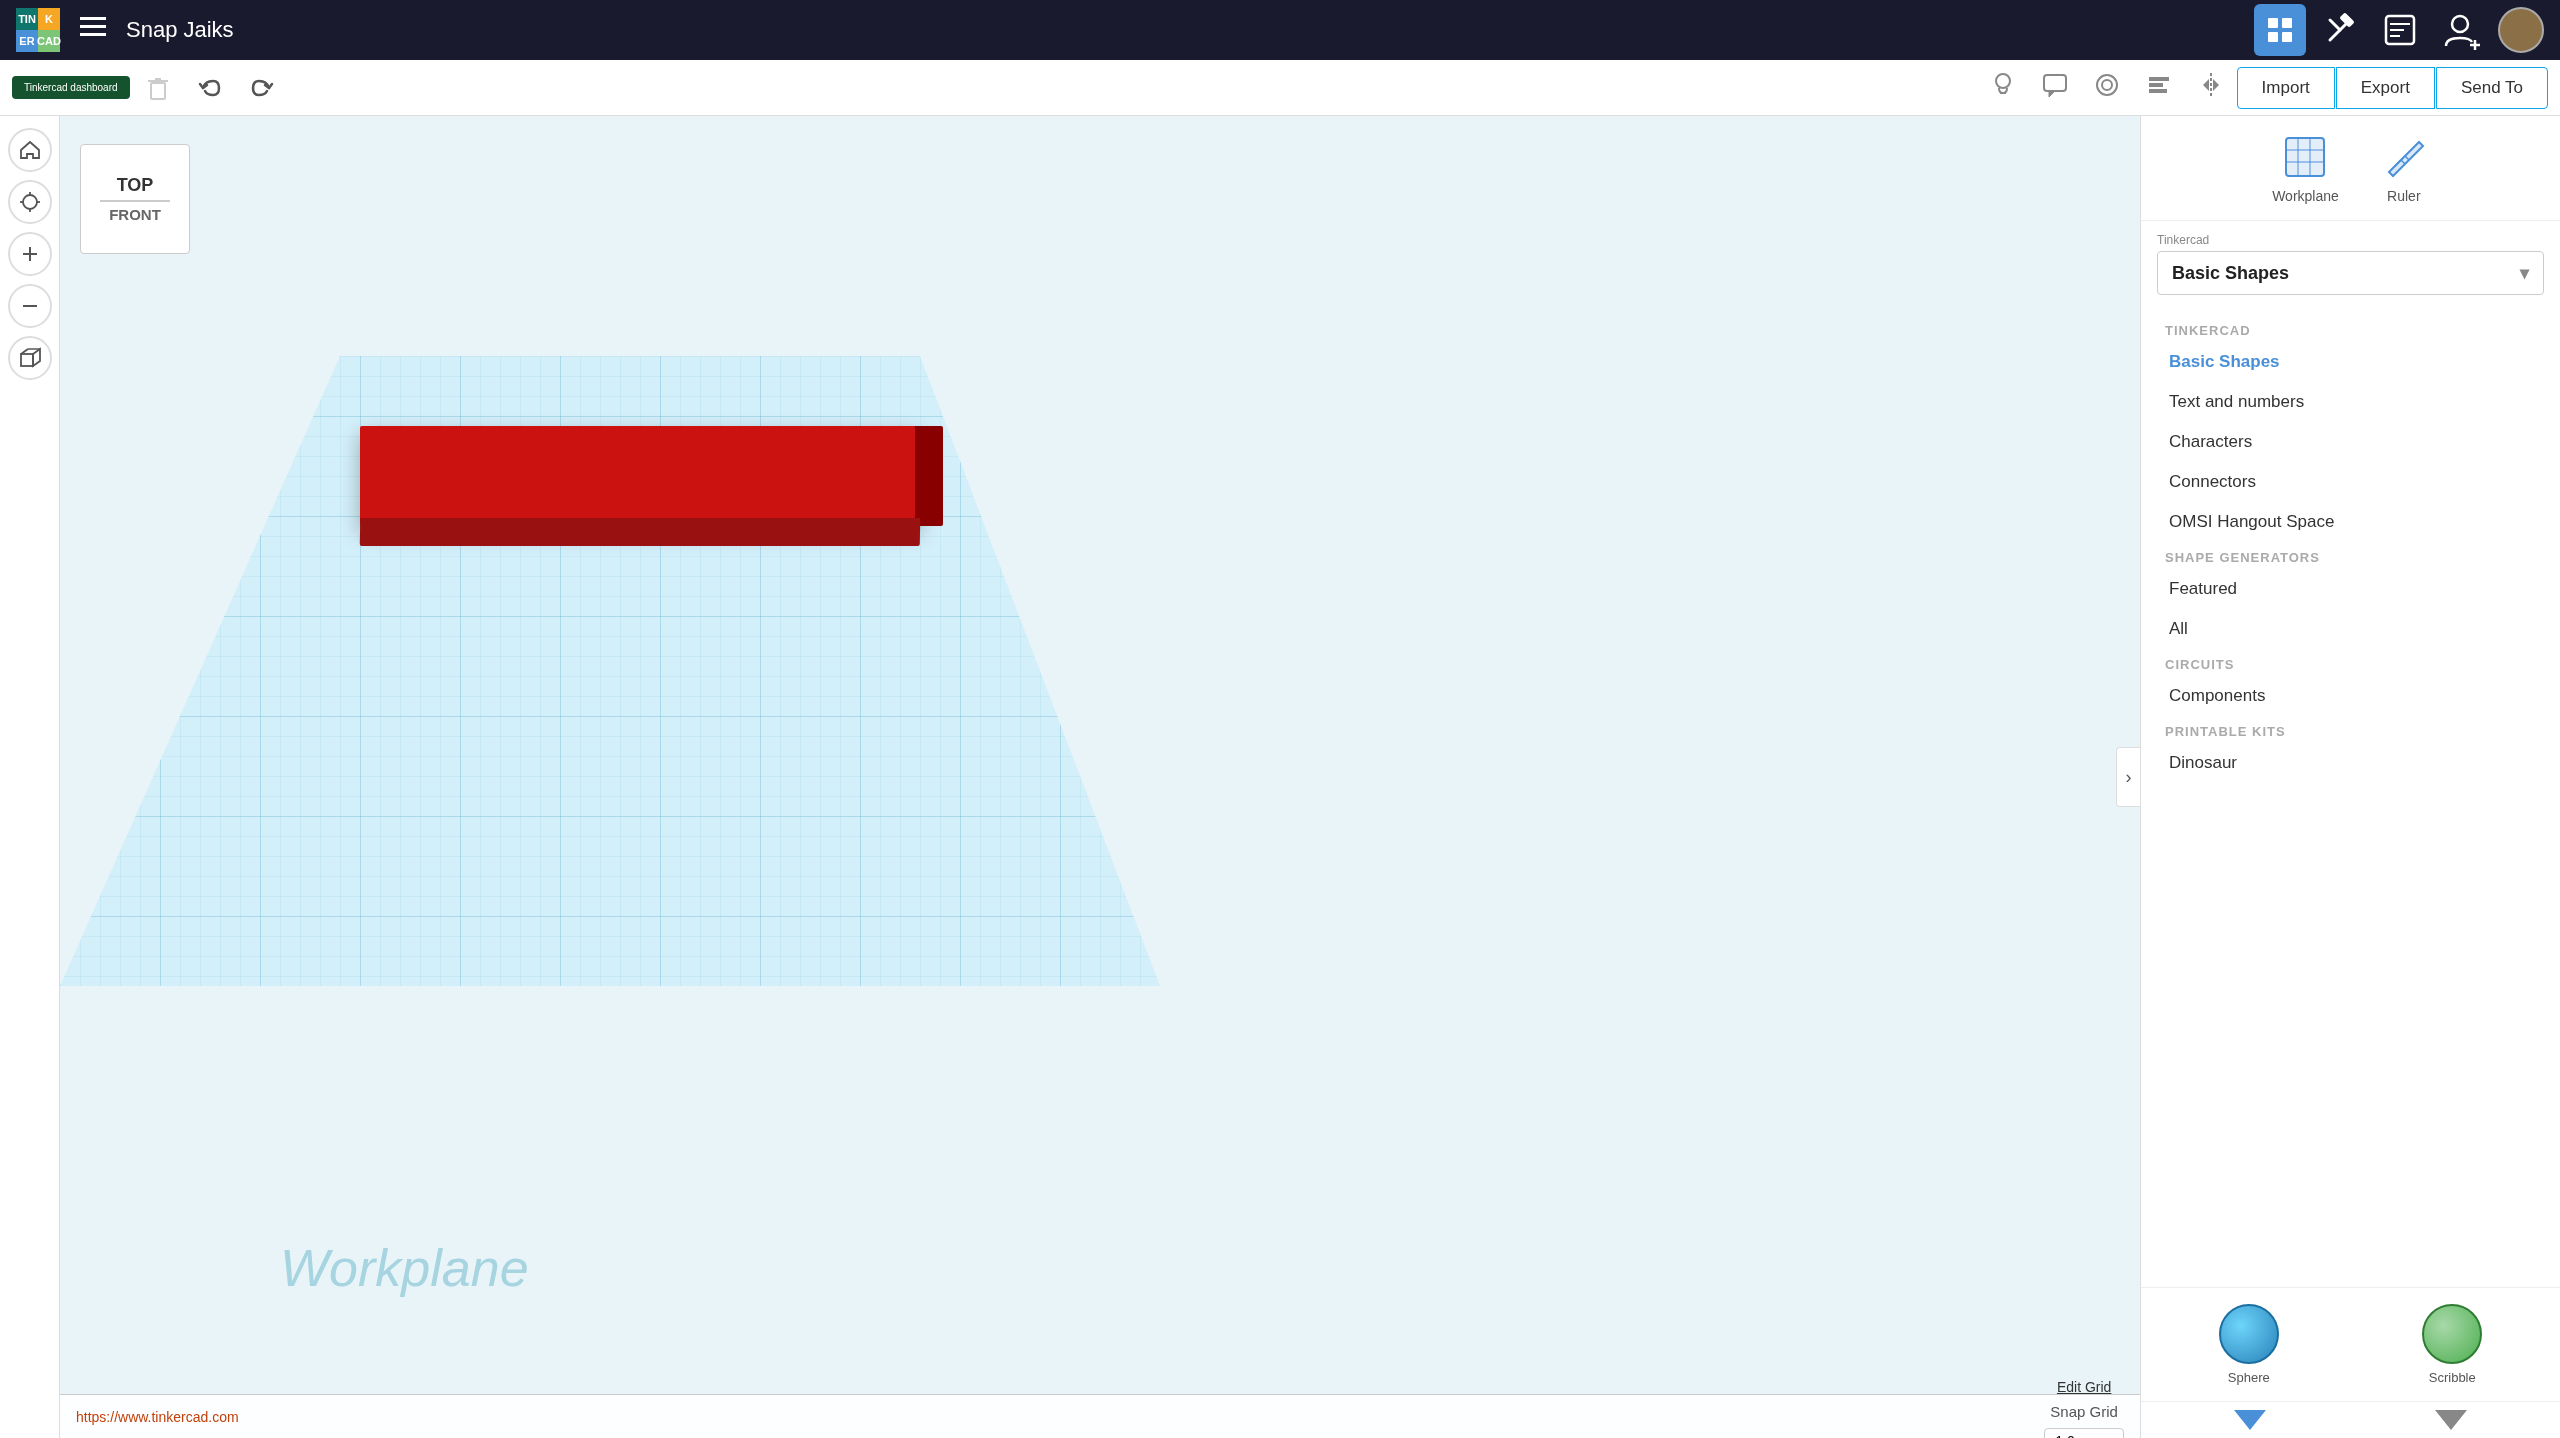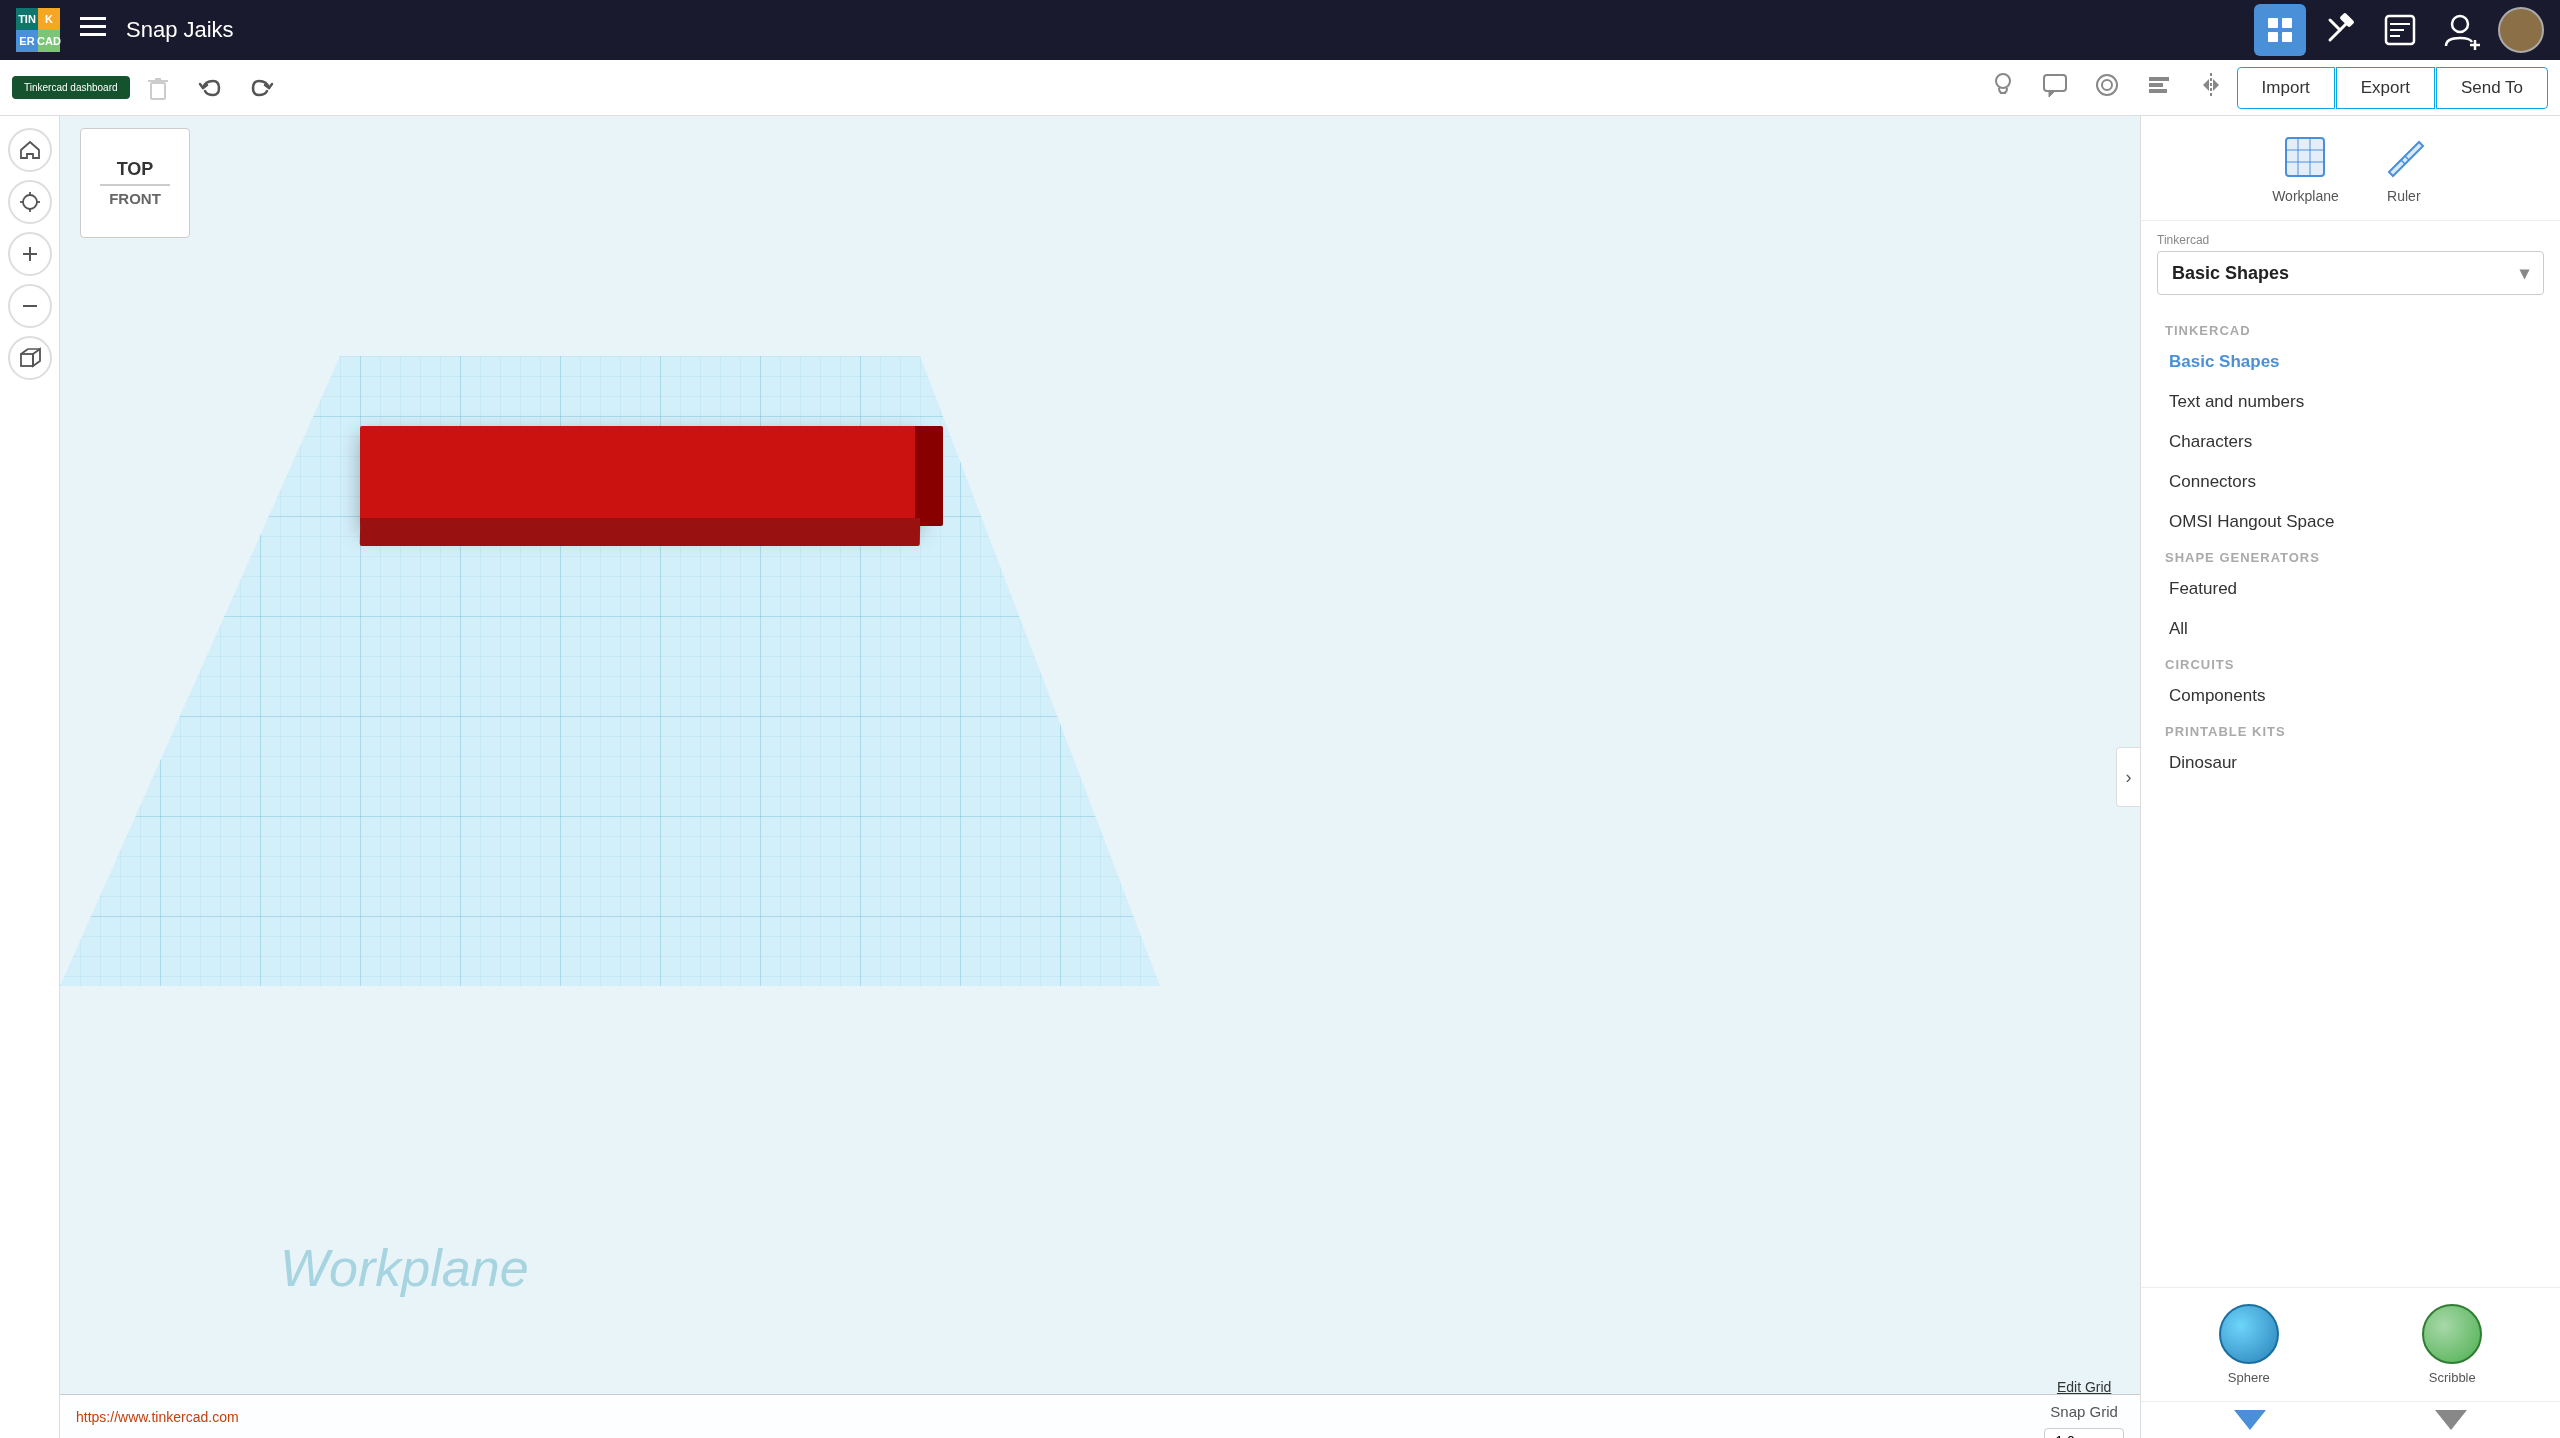--- a/index.html
+++ b/index.html
@@ -179,21 +179,21 @@
     .viewport {
       flex: 1;
       position: relative;
       overflow: hidden;
       background: #e8f4f8;
     }
 
     
     .orientation-cube {
       position: absolute;
-      top: 12px;
+      top: 28px;
       left: 20px;
       width: 110px;
       height: 110px;
       background: white;
       border: 1px solid #ccc;
       border-radius: 4px;
       display: flex;
       flex-direction: column;
       align-items: center;
       justify-content: center;

